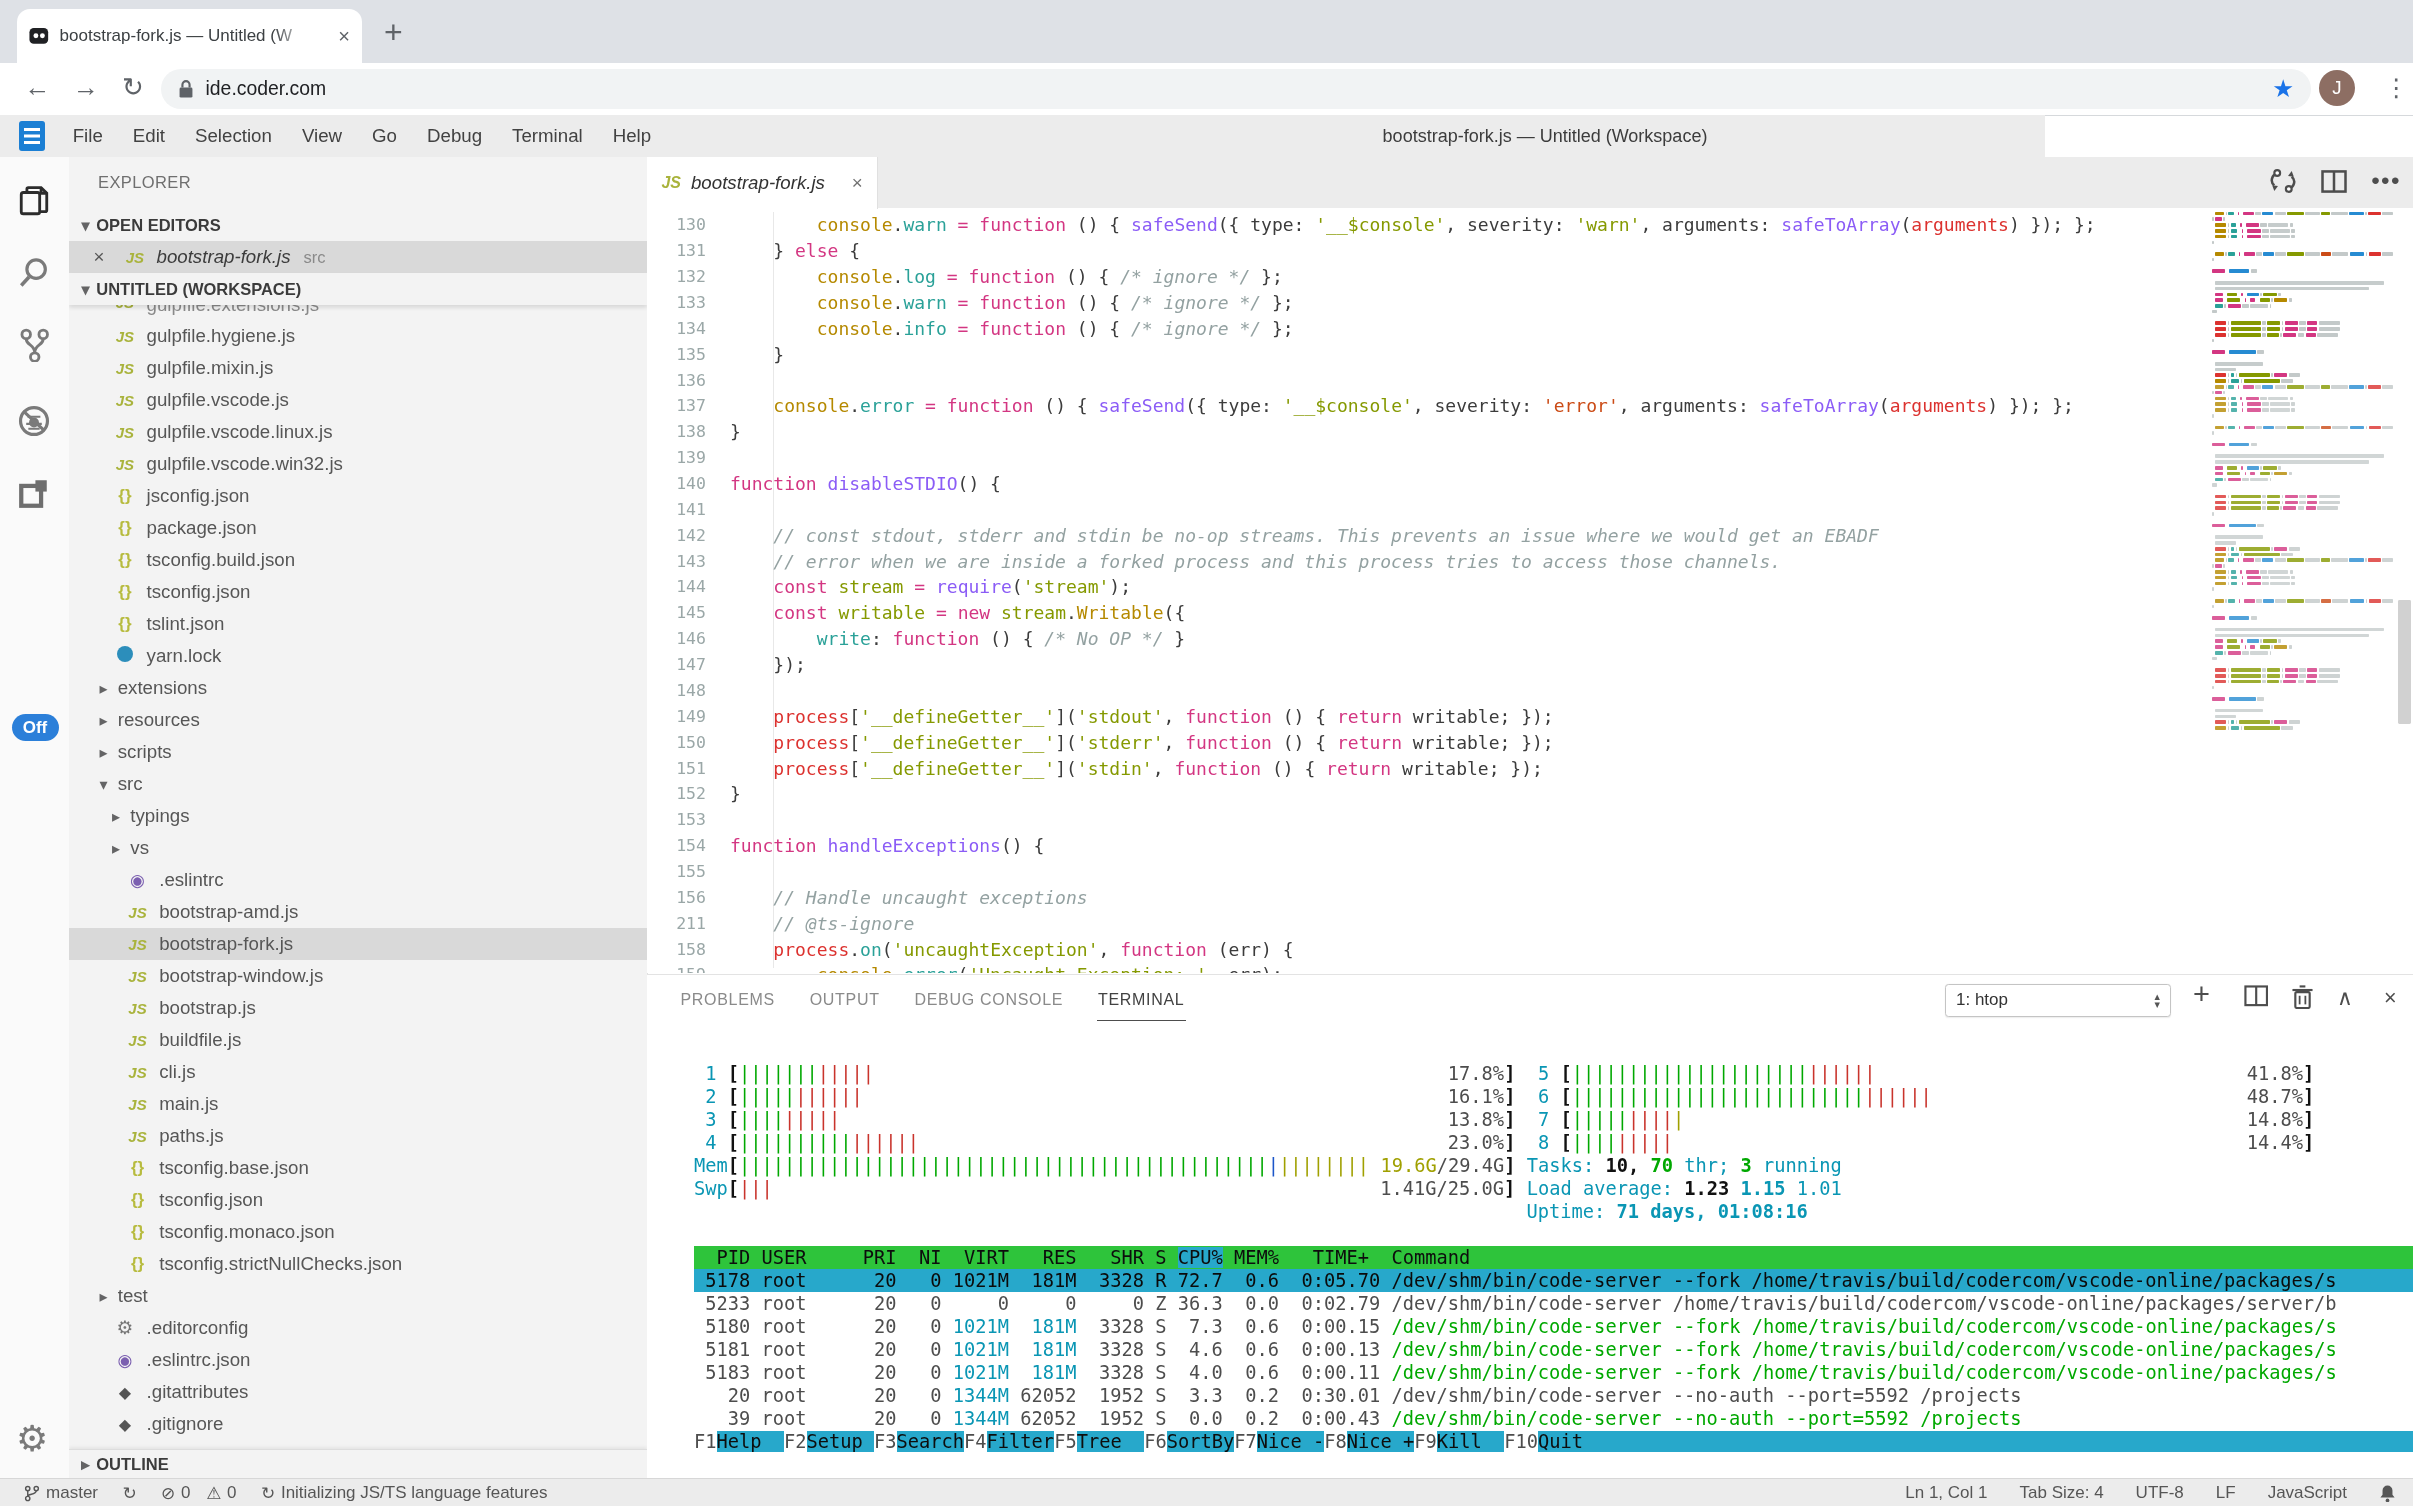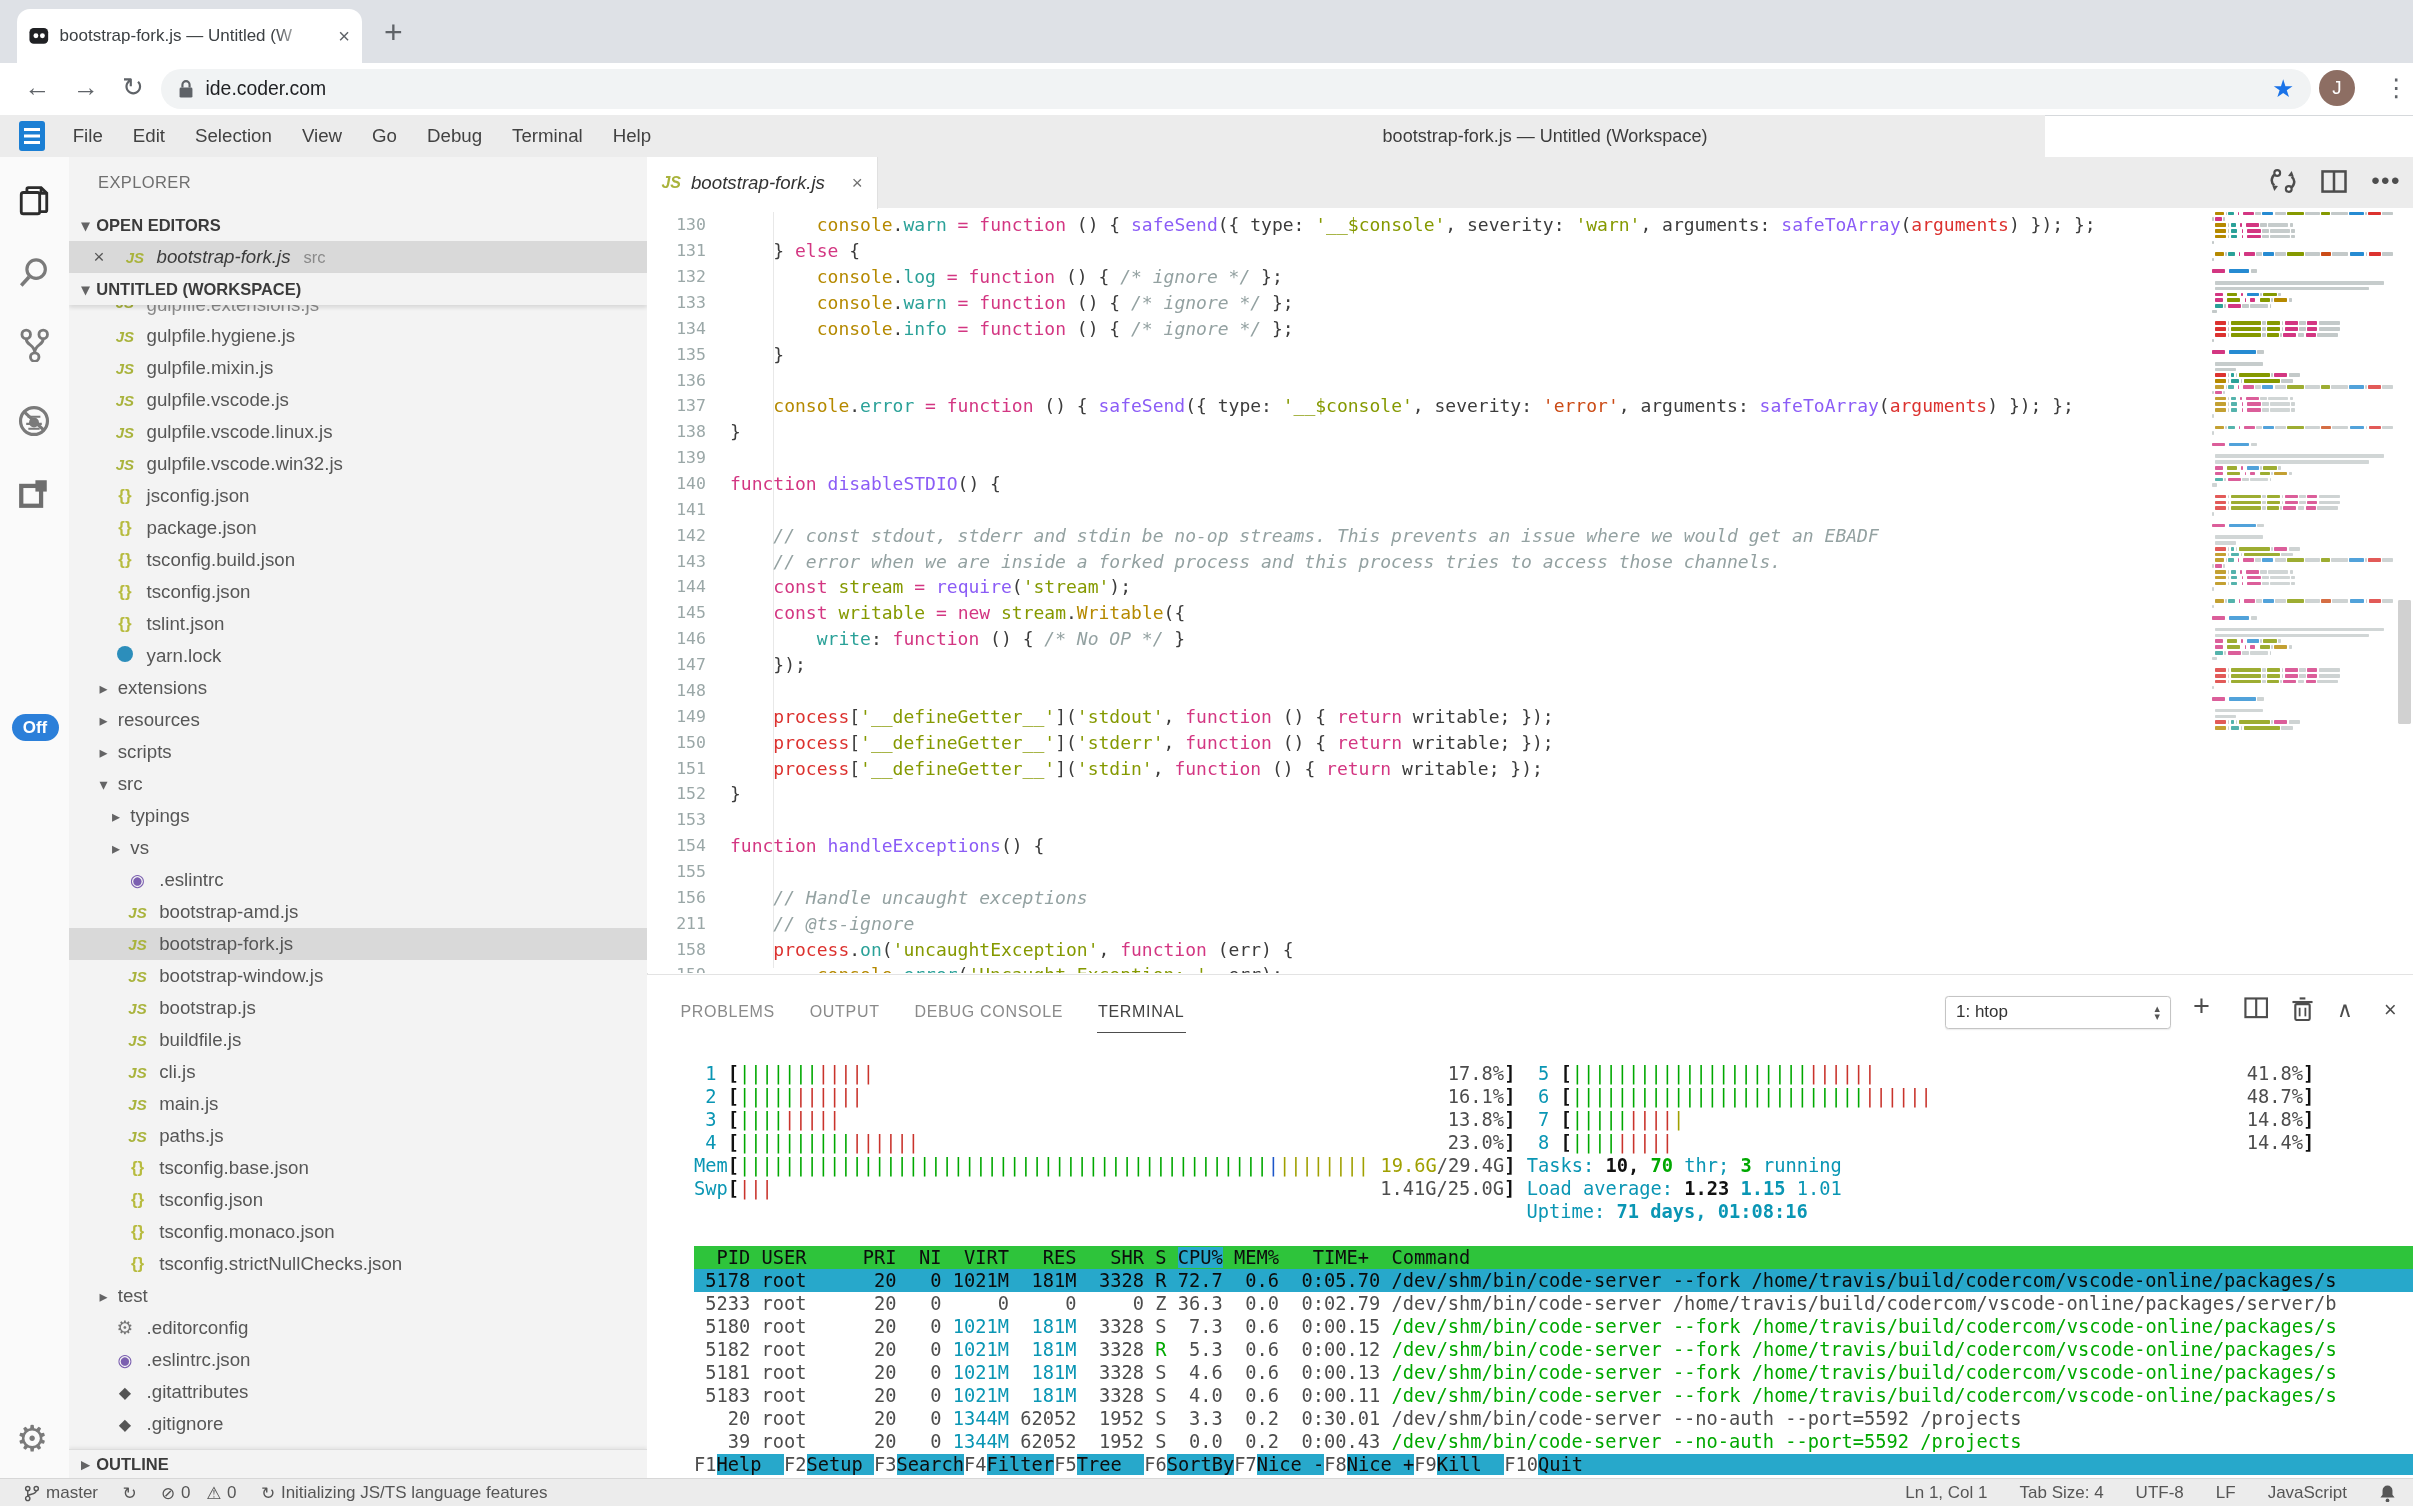--- a/index.html
+++ b/index.html
@@ -75,21 +75,21 @@
   .cline .txt{position:absolute;left:83px;}
   .iguide{position:absolute;left:126px;top:4.3px;width:0.7px;height:756px;background:#e8e8e8;}.t-k{color:#d33682}.t-f{color:#8b5cf6}.t-s{color:#859900}.t-so{color:#cb4b16}
   .t-m{color:#2aa198}.t-v{color:#859900}.t-ob{color:#b58900}.t-r{color:#dc322f}
   .t-c{color:#93a1a1;font-style:italic}
   .minimap{position:absolute;left:1565px;top:3.6px;width:181px;}
   .mrow{height:3.6px;margin-bottom:2.2px;display:flex;gap:1.4px;}
   .mseg{height:3.6px;border-radius:0.7px;}
   .vscroll{position:absolute;left:1751px;top:392px;width:13px;height:124px;background:#c9c9c9;border-radius:1.4px;opacity:.85;}
   
   .panel{position:absolute;left:647px;top:974px;width:1767px;height:504px;background:#fff;border-top:0.7px solid #e3e3e3;}
-  .phead{position:absolute;left:0;top:12px;width:1767px;height:50px;display:flex;align-items:center;}
+  .phead{position:absolute;left:0;top:0;width:1767px;height:50px;display:flex;align-items:center;}
   .ptab{margin-left:32px;font-size:16px;letter-spacing:0.7px;color:#8a8a8a;padding:11.5px 1.4px;}
   .ptab.active{color:#424242;border-bottom:1.4px solid #4d4d4d;}
   .psel{position:absolute;left:1298px;top:8.6px;width:226px;height:33px;border:0.7px solid #c4c4c4;border-radius:3.6px;background:#fff;
         display:flex;align-items:center;font-size:17px;color:#333;padding:0 10px;box-sizing:border-box;box-shadow:0 0.7px 1.4px rgba(0,0,0,.08);}
   .psel .arrows{margin-left:auto;display:flex;flex-direction:column;line-height:8px;font-size:10.8px;color:#555;}
   .pact{position:absolute;top:10px;color:#4d4d4d;}
   .term{position:absolute;left:47px;top:87px;width:1720px;height:417px;overflow:hidden;
         font-family:"DejaVu Sans Mono",monospace;font-size:18.7px;}
   .term-row{height:23px;line-height:23px;white-space:pre;color:#4d4d4d;}
   .t-gn{color:#00a800}.t-rd{color:#c9342c}.t-cy{color:#0a96b4}.t-yl{color:#a0a000}
@@ -1143,21 +1143,20 @@
         <div class="term-row"><span class="t-cy"> 3 </span><span class="t-hd">[</span><span class="t-gn">||||</span><span class="t-rd">|||||</span><span>                                                      </span><span class="t-gr">13.8%</span><span class="t-hd">]</span><span> </span><span class="t-cy"> 7 </span><span class="t-hd">[</span><span class="t-gn">|||||</span><span class="t-rd">||||</span><span class="t-yl">|</span><span>                                                  </span><span class="t-gr">14.8%</span><span class="t-hd">]</span></div>
         <div class="term-row"><span class="t-cy"> 4 </span><span class="t-hd">[</span><span class="t-gn">||||||||||</span><span class="t-rd">||||||</span><span>                                               </span><span class="t-gr">23.0%</span><span class="t-hd">]</span><span> </span><span class="t-cy"> 8 </span><span class="t-hd">[</span><span class="t-gn">||||</span><span class="t-rd">|||||</span><span>                                                   </span><span class="t-gr">14.4%</span><span class="t-hd">]</span></div>
         <div class="term-row"><span class="t-cy">Mem</span><span class="t-hd">[</span><span class="t-gn">|||||||||||||||||||||||||||||||||||||||||||||||</span><span class="t-bl">|</span><span class="t-yl">||||||||</span><span> </span><span class="t-yl">19.6G</span><span class="t-gr">/29.4G</span><span class="t-hd">]</span><span> </span><span class="t-cy">Tasks: </span><span class="t-hd">10, </span><span class="t-gnb">70</span><span class="t-cy"> thr; </span><span class="t-gnb">3</span><span class="t-cy"> running</span></div>
         <div class="term-row"><span class="t-cy">Swp</span><span class="t-hd">[</span><span class="t-rd">|||</span><span>                                                      </span><span class="t-gr">1.41G/25.0G</span><span class="t-hd">]</span><span> </span><span class="t-cy">Load average: </span><span class="t-hd">1.23 </span><span class="t-cyb">1.15 </span><span class="t-cy">1.01</span></div>
         <div class="term-row"><span>                                                                          </span><span class="t-cy">Uptime: </span><span class="t-cyb">71 days, 01:08:16</span></div>
         <div class="term-row"></div>
         <div class="term-row hdrrow"><span>  PID USER     PRI  NI  VIRT   RES   SHR S </span><span class="t-hs">CPU%</span><span> MEM%   TIME+  Command</span></div>
         <div class="term-row selrow"><span> 5178 root      20   0 1021M  181M  3328 R 72.7  0.6  0:05.70 /dev/shm/bin/code-server --fork /home/travis/build/codercom/vscode-online/packages/s</span></div>
         <div class="term-row"><span> 5233 root      20   0     0     0     0 Z 36.3  0.0  0:02.79 /dev/shm/bin/code-server /home/travis/build/codercom/vscode-online/packages/server/b</span></div>
         <div class="term-row"><span> 5180 root      20   0 </span><span class="t-cy">1021M</span><span>  </span><span class="t-cy">181M</span><span>  3328 S  7.3  0.6  0:00.15 </span><span class="t-gn">/dev/shm/bin/code-server --fork /home/travis/build/codercom/vscode-online/packages/s</span></div>
-        <div class="term-row"><span> 5182 root      20   0 </span><span class="t-cy">1021M</span><span>  </span><span class="t-cy">181M</span><span>  3328 </span><span class="t-gn">R</span><span>  5.3  0.6  0:00.12 </span><span class="t-gn">/dev/shm/bin/code-server --fork /home/travis/build/codercom/vscode-online/packages/s</span></div>
         <div class="term-row"><span> 5181 root      20   0 </span><span class="t-cy">1021M</span><span>  </span><span class="t-cy">181M</span><span>  3328 S  4.6  0.6  0:00.13 </span><span class="t-gn">/dev/shm/bin/code-server --fork /home/travis/build/codercom/vscode-online/packages/s</span></div>
         <div class="term-row"><span> 5183 root      20   0 </span><span class="t-cy">1021M</span><span>  </span><span class="t-cy">181M</span><span>  3328 S  4.0  0.6  0:00.11 </span><span class="t-gn">/dev/shm/bin/code-server --fork /home/travis/build/codercom/vscode-online/packages/s</span></div>
         <div class="term-row"><span>   20 root      20   0 </span><span class="t-cy">1344M</span><span> 62052  1952 S  3.3  0.2  0:30.01 /dev/shm/bin/code-server --no-auth --port=5592 /projects</span></div>
         <div class="term-row"><span>   39 root      20   0 </span><span class="t-cy">1344M</span><span> 62052  1952 S  0.0  0.2  0:00.43 </span><span class="t-gn">/dev/shm/bin/code-server --no-auth --port=5592 /projects</span></div>
         <div class="term-row"><span>F1</span><span class="t-fk">Help  </span><span>F2</span><span class="t-fk">Setup </span><span>F3</span><span class="t-fk">Search</span><span>F4</span><span class="t-fk">Filter</span><span>F5</span><span class="t-fk">Tree  </span><span>F6</span><span class="t-fk">SortBy</span><span>F7</span><span class="t-fk">Nice -</span><span>F8</span><span class="t-fk">Nice +</span><span>F9</span><span class="t-fk">Kill  </span><span>F10</span><span class="t-fk">Quit                                                                                </span></div>
       </div>
   </div>
 
   <div class="statusbar">
     <div class="sbitem">

